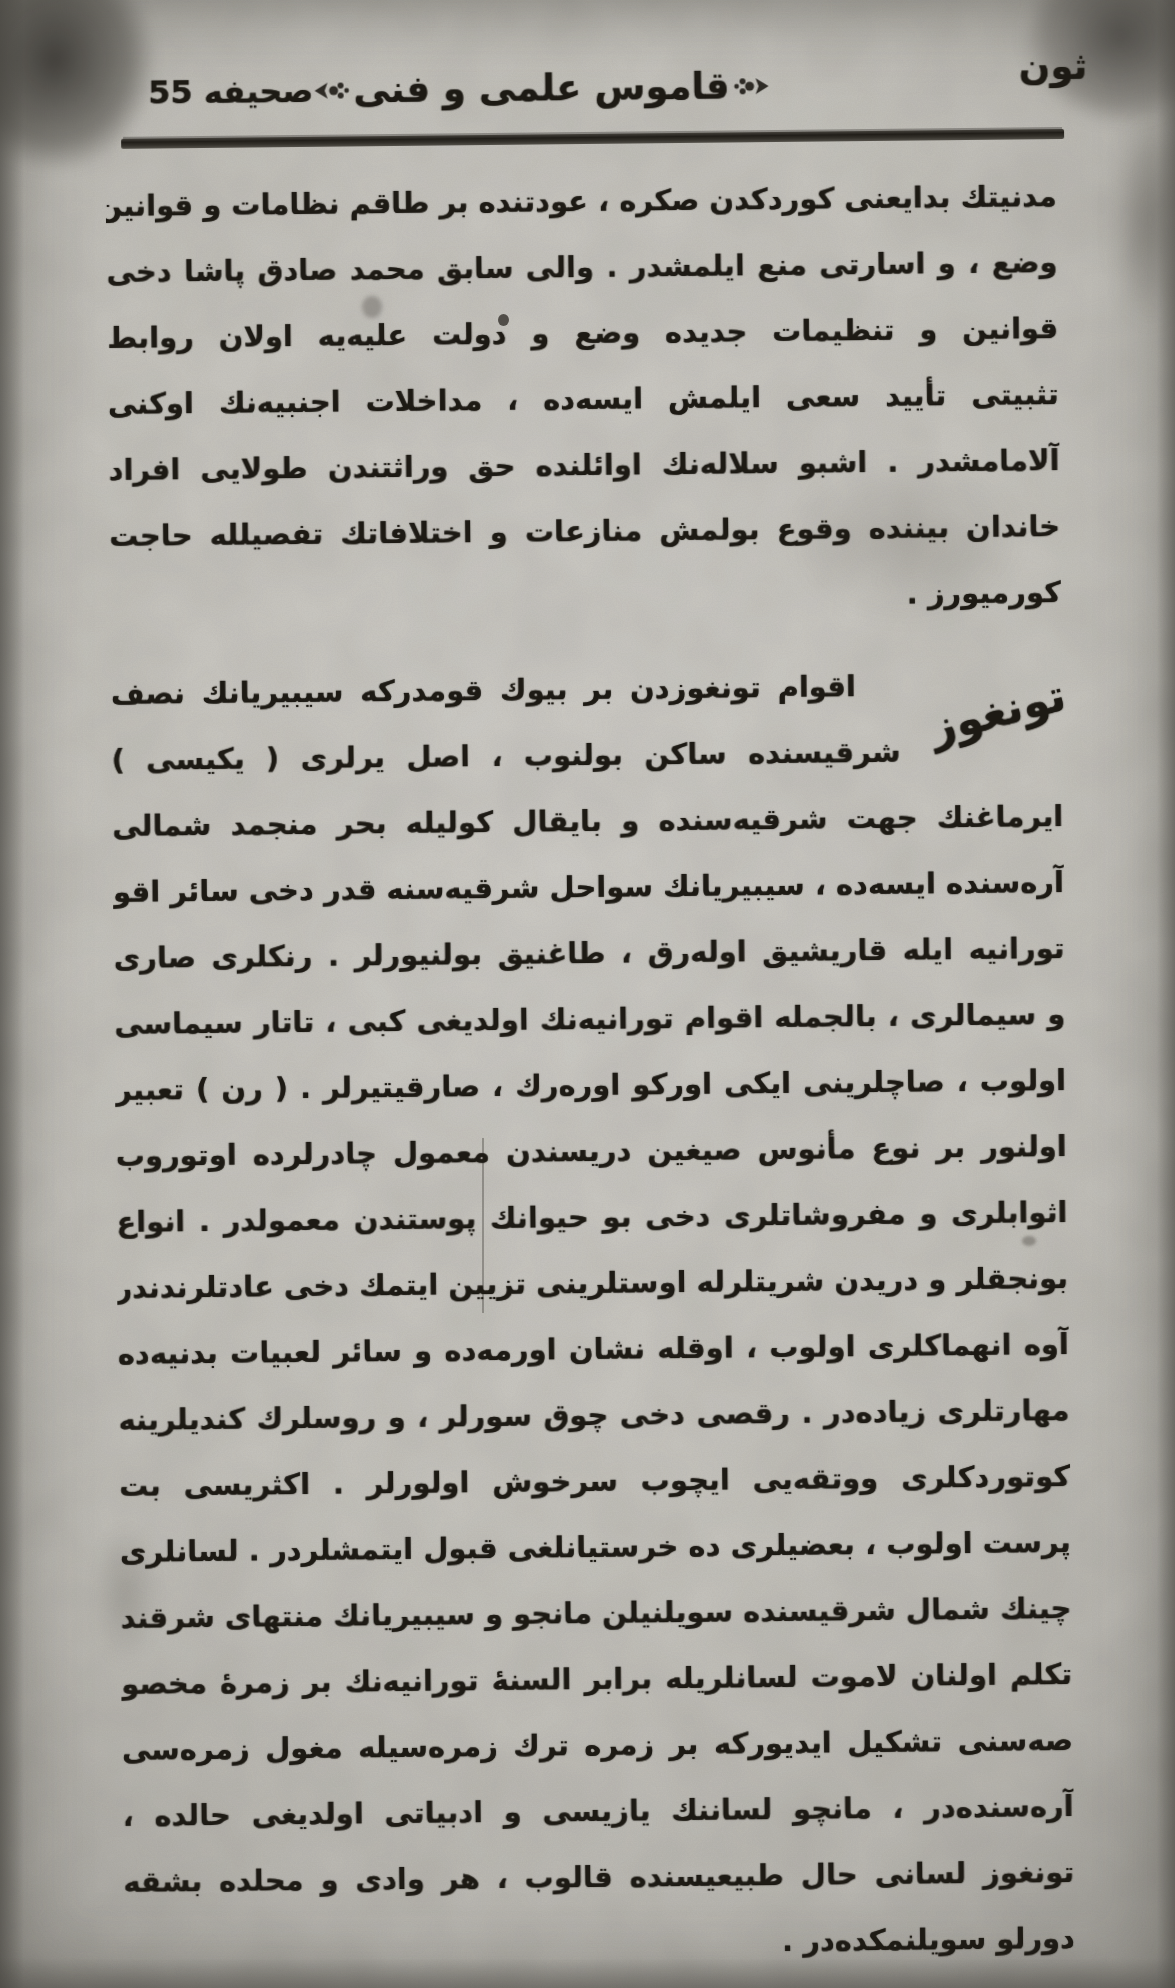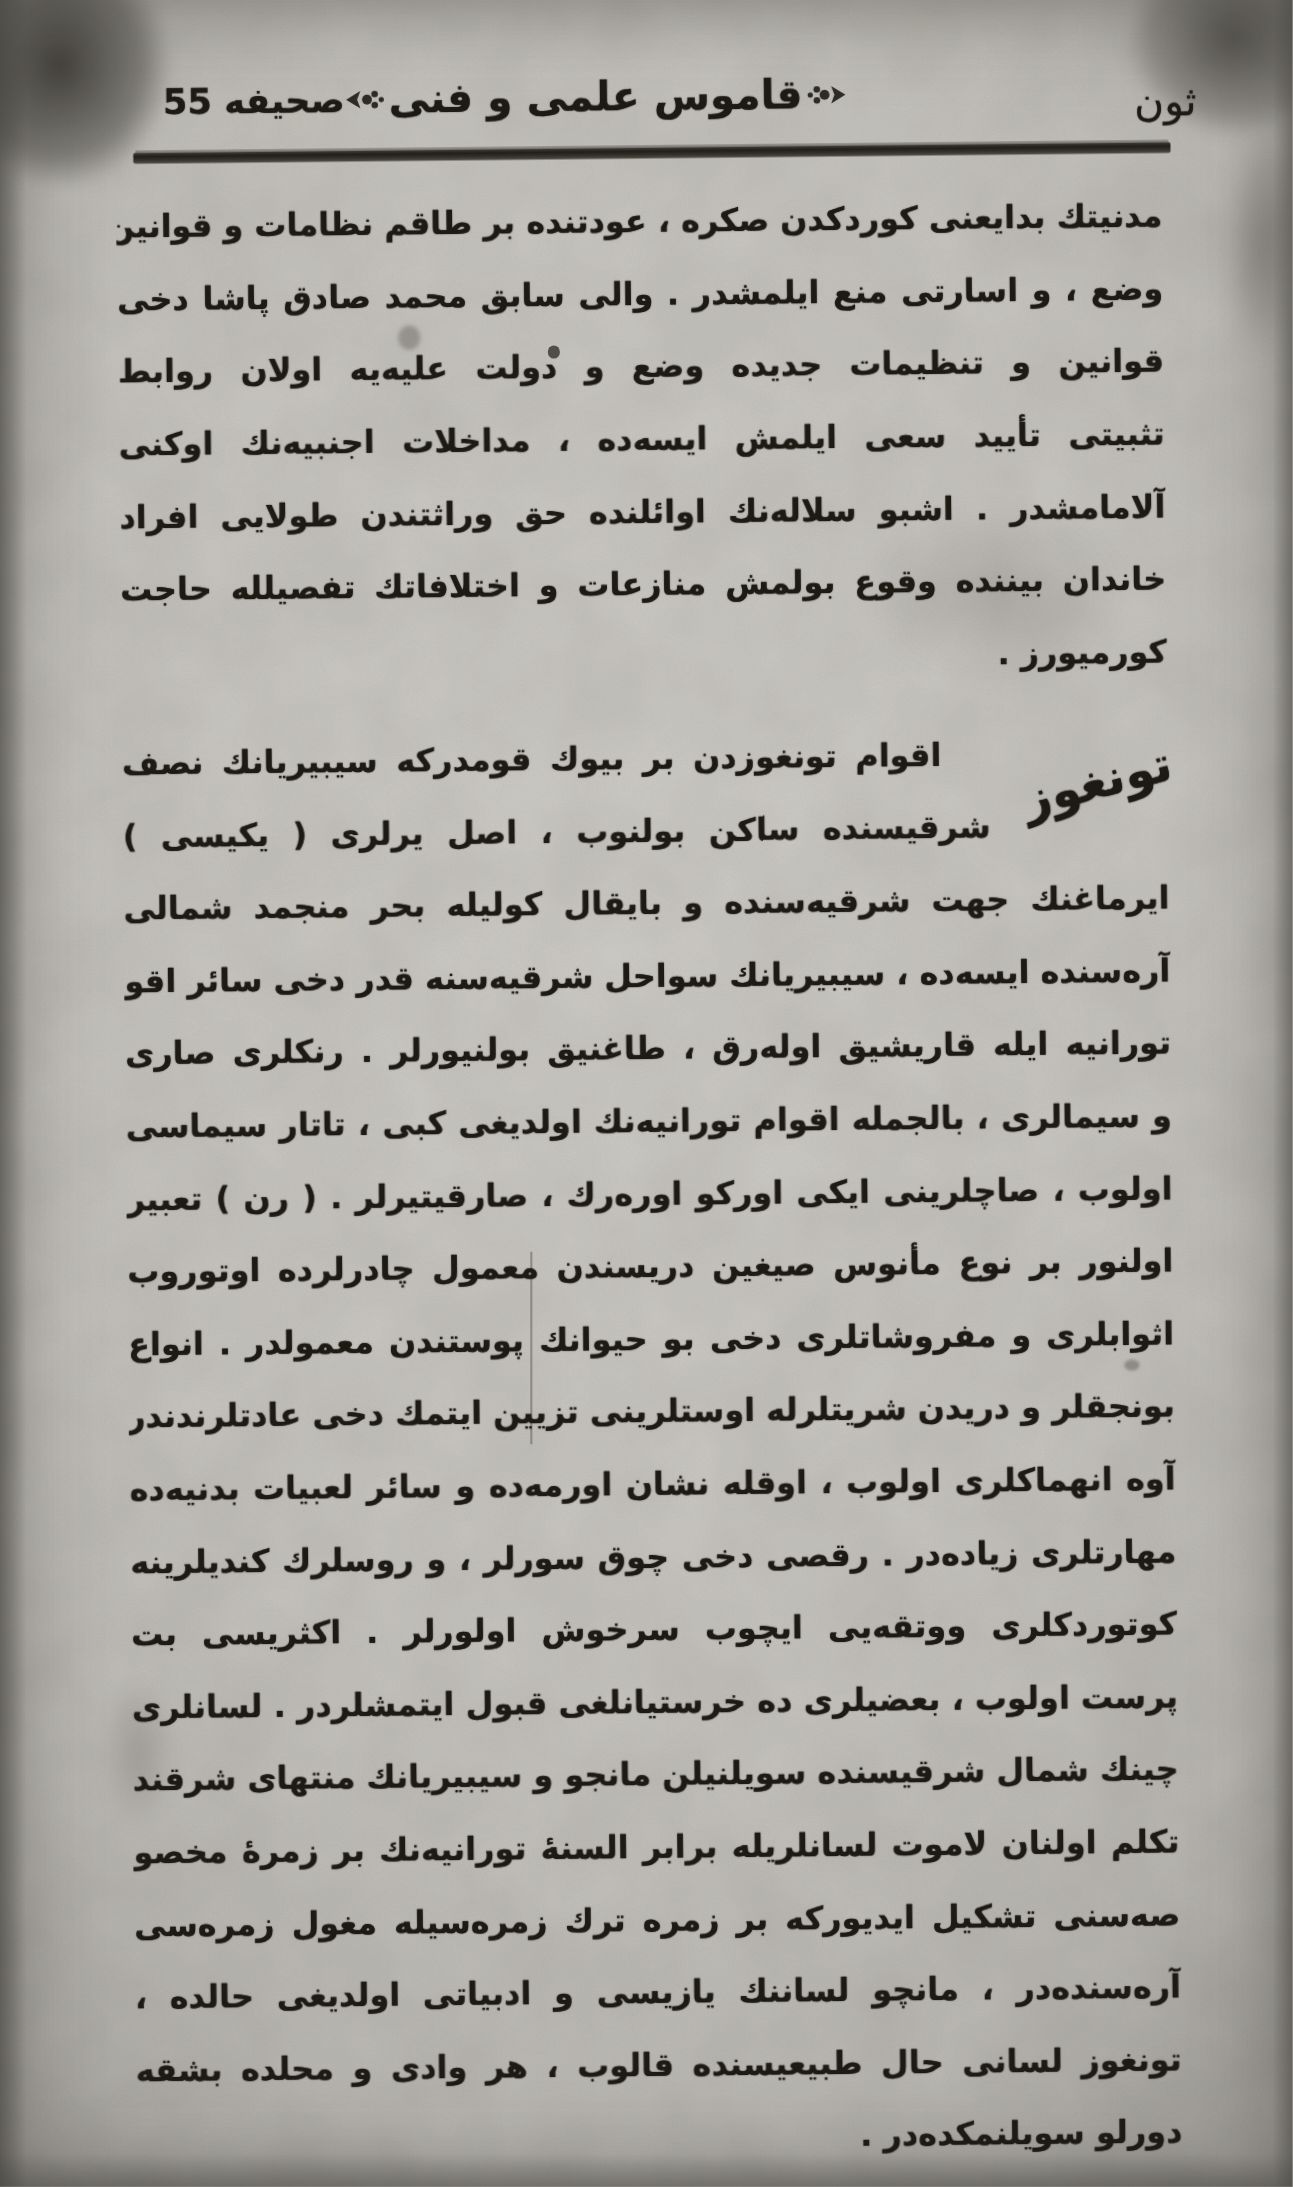--- a/index.html
+++ b/index.html
@@ -44,22 +44,22 @@
   
   .sheet{
     position:absolute;inset:0;
     transform:rotate(-0.6deg);
     transform-origin:50% 40%;
     color:#1d1a14;
     filter:blur(.3px);
   }
   .ink{color:#1d1a14;text-shadow:0 0 1.2px rgba(30,27,21,.85);}
   .catchword{
-    position:absolute;top:76px;right:80px;
-    font-size:37px;font-weight:400;letter-spacing:1px;
+    position:absolute;top:50px;right:80px;
+    font-size:37px;font-weight:700;letter-spacing:1px;
   }
   .header-band{
     position:absolute;top:66px;right:398px;left:182px;
     display:flex;flex-direction:row;align-items:center;justify-content:space-between;
     direction:rtl;
   }
   .title{font-size:37px;font-weight:700;white-space:nowrap;}
   .pageno{font-size:32px;font-weight:700;white-space:nowrap;}
   .fleuron{width:40px;height:22px;flex:0 0 auto;opacity:.92;}
   .rule{

